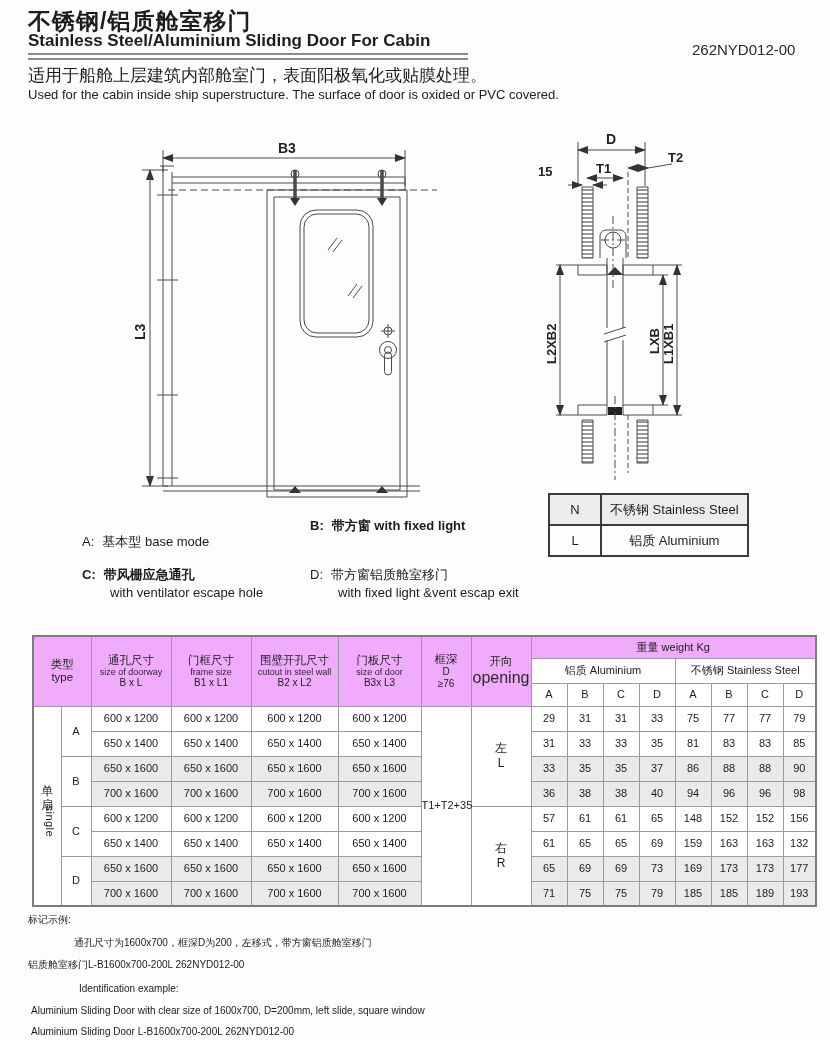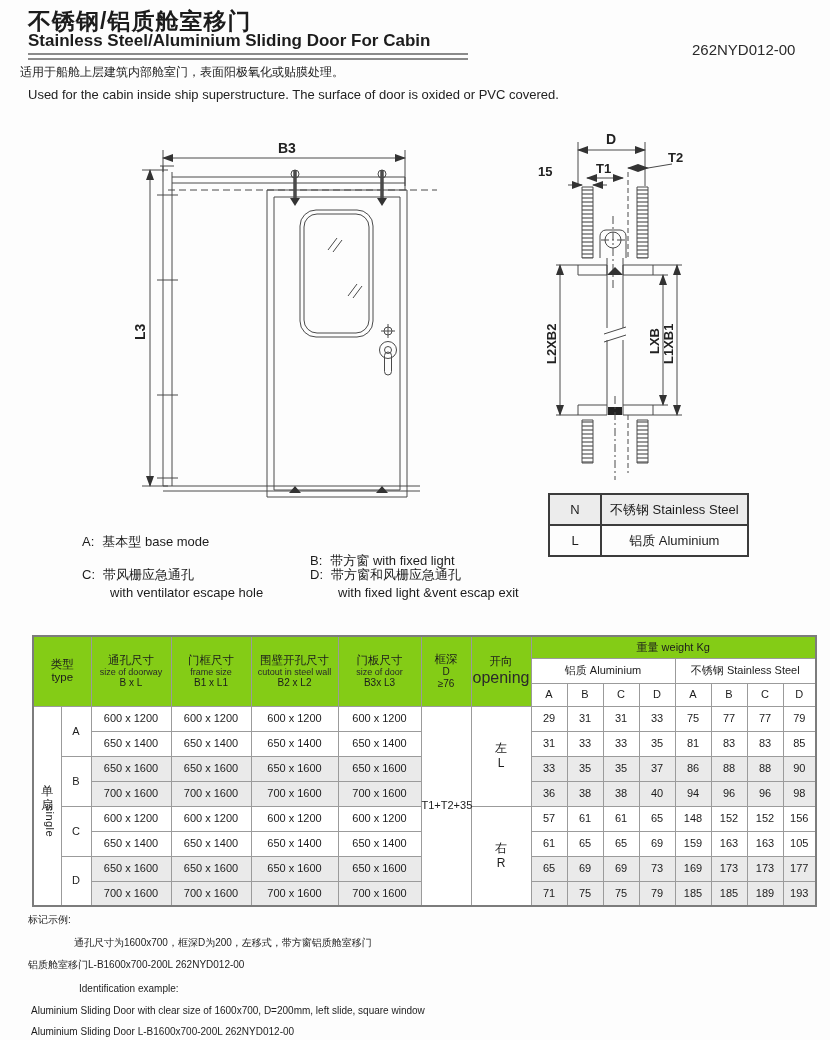--- a/index.html
+++ b/index.html
@@ -8,42 +8,42 @@
     font-family:"Liberation Sans","DejaVu Sans",sans-serif;color:#1c1c1c;
     overflow:hidden;
   }
   .abs{position:absolute;}
 
   
   .title-zh{left:28px;top:6px;font-size:23px;font-weight:bold;letter-spacing:1px;}
   .title-en{left:28px;top:31px;font-size:17px;font-weight:bold;}
   .title-rule{left:28px;top:53px;width:440px;height:3px;border-top:2px solid #8a8a8a;border-bottom:2px solid #8a8a8a;}
   .doc-code{left:692px;top:41px;font-size:15px;color:#2a2a2a;}
-  .desc-zh{left:20px;top:64px;font-size:12px;}
+  .desc-zh{left:28px;top:64px;font-size:17px;}
   .desc-en{left:28px;top:87px;font-size:13px;color:#222;}
 
   
   svg text{font-family:"Liberation Sans","DejaVu Sans",sans-serif;fill:#222;}
   .dwg line,.dwg path,.dwg rect,.dwg circle,.dwg polyline{vector-effect:non-scaling-stroke;}
 
   
   .cap{font-size:13px;white-space:nowrap;}
   .cap .sp{display:inline-block;width:8px;}
 
   
   .legend{left:548px;top:493px;border-collapse:collapse;table-layout:fixed;}
   .legend td{border:2px solid #3c3c3c;font-size:13px;text-align:center;height:29px;padding:0 8px;}
   .legend .code{width:34px;}
   .legend tr.hd td{background:#ececec;}
 
   
   .spec{left:32px;top:635px;border-collapse:collapse;table-layout:fixed;width:783px;background:#fff;}
   .spec td,.spec th{border:1px solid #9b9b9b;font-weight:normal;text-align:center;vertical-align:middle;padding:0;font-size:11px;line-height:1.15;}
   .spec{border:2px solid #7c7c7c;}
-  .spec thead th{background:#84cc16;}
+  .spec thead th{background:#f0abfc;}
   .spec thead tr.sub th{background:#fff;}
   .spec .hzh{font-size:11.5px;}
   .spec .hen{font-size:9px;color:#2a2a2a;}
   .spec .hdim{font-size:10px;}
   .spec tr.rh1{height:22px;} .spec tr.rh2{height:25px;} .spec tr.rh3{height:23px;}
   .spec tbody tr{height:25px;}
   .spec tbody tr.shade td{background:#eaeaea;}
   .spec td.white{background:#fff !important;}
   .spec .group-cell{width:28px;}
   .group-zh{display:inline-block;width:14px;font-size:12px;line-height:1.2;word-break:break-all;margin-bottom:2px;}
@@ -219,31 +219,31 @@
   <text x="76" y="45" font-size="13" font-weight="bold">T1</text>
   <text x="18" y="48" font-size="13" font-weight="bold">15</text>
   <text x="36" y="236" font-size="13" font-weight="bold" transform="rotate(-90 36 236)">L2XB2</text>
   <text x="139" y="226" font-size="13" font-weight="bold" transform="rotate(-90 139 226)">LXB</text>
   <text x="153" y="236" font-size="13" font-weight="bold" transform="rotate(-90 153 236)">L1XB1</text>
 </svg>
 
 <div class="abs cap" style="left:82px;top:533px;">
   <span>A:</span><span class="sp"></span><span>基本型</span> <span>base mode</span>
 </div>
-<div class="abs cap" style="left:310px;top:552px;font-weight:normal;">
+<div class="abs cap" style="left:310px;top:517px;font-weight:bold;">
   <span>B:</span><span class="sp"></span><span>带方窗</span> <span>with fixed light</span>
 </div>
-<div class="abs cap" style="left:82px;top:566px;">
+<div class="abs cap" style="left:82px;top:566px;font-weight:bold;">
   <span>C:</span><span class="sp"></span><span>带风栅应急通孔</span>
 </div>
 <div class="abs cap" style="left:110px;top:585px;">
   <span>with ventilator escape hole</span>
 </div>
 <div class="abs cap" style="left:310px;top:566px;">
-  <span>D:</span><span class="sp"></span><span>带方窗和风栅应急通孔</span>
+  <span>D:</span><span class="sp"></span><span>带方窗铝质舱室移门</span>
 </div>
 <div class="abs cap" style="left:338px;top:585px;">
   <span>with fixed light &amp;vent escap exit</span>
 </div>
 
 <table class="abs legend">
   <tbody>
     <tr class="hd">
       <td class="code">N</td>
       <td>不锈钢 Stainless Steel</td>
@@ -418,21 +418,21 @@
         <td>650 x 1400</td>
         <td>650 x 1400</td>
         <td>650 x 1400</td>
       <td>61</td>
         <td>65</td>
         <td>65</td>
         <td>69</td>
       <td>159</td>
         <td>163</td>
         <td>163</td>
-        <td>105</td>
+        <td>132</td>
     </tr>
     <tr class="shade">
       <td rowspan="2" class="white">D</td>
       <td>650 x 1600</td>
         <td>650 x 1600</td>
         <td>650 x 1600</td>
         <td>650 x 1600</td>
       <td>65</td>
         <td>69</td>
         <td>69</td>

